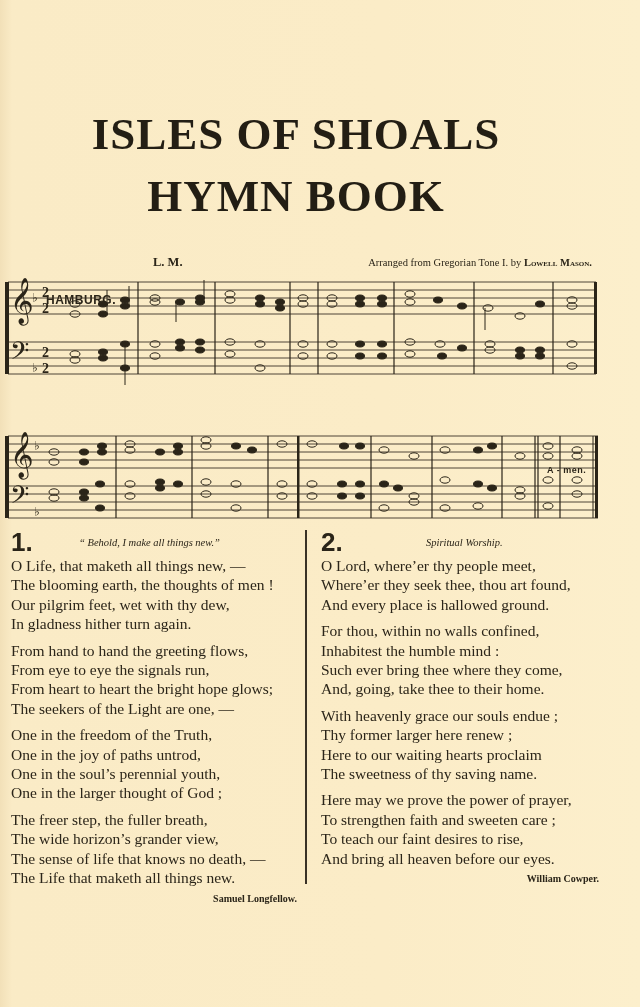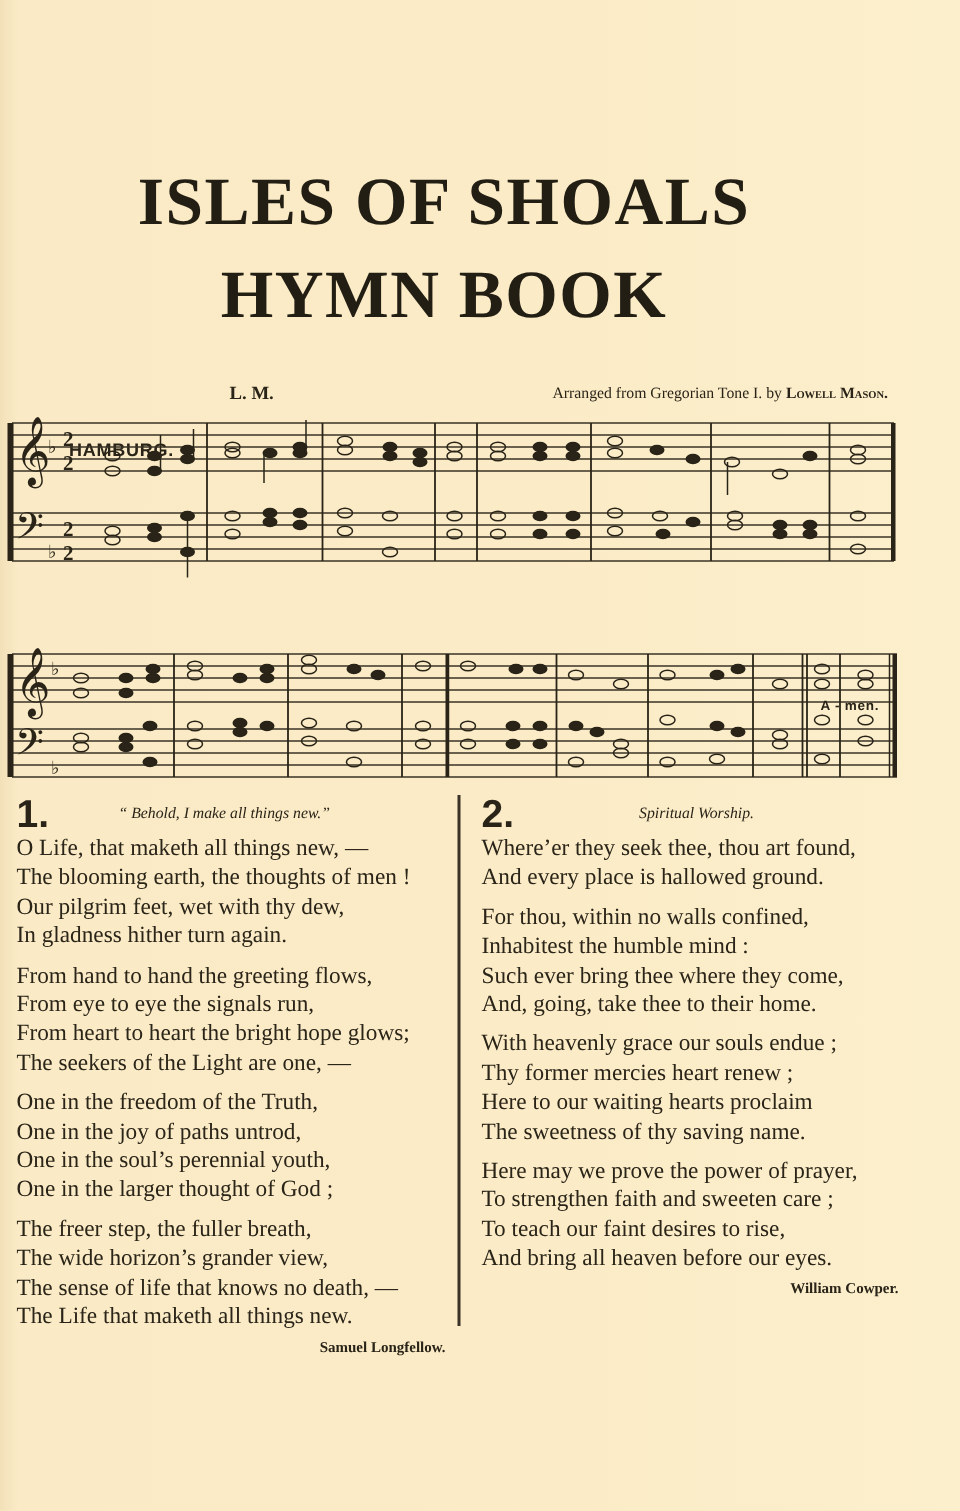--- a/index.html
+++ b/index.html
@@ -313,32 +313,33 @@
   </div>
 
   <div class="divider"></div>
 
   <div class="col col-right">
     <div class="hymn-head">
       <span class="hymn-num">2.</span>
       <span class="hymn-sub">Spiritual Worship.</span>
     </div>
     <div class="stanza">
+      <div class="line">O Lord, where’er thy people meet,</div>
       <div class="line">Where’er they seek thee, thou art found,</div>
       <div class="line">And every place is hallowed ground.</div>
     </div>
     <div class="stanza">
       <div class="line">For thou, within no walls confined,</div>
       <div class="line">Inhabitest the humble mind :</div>
       <div class="line">Such ever bring thee where they come,</div>
       <div class="line">And, going, take thee to their home.</div>
     </div>
     <div class="stanza">
       <div class="line">With heavenly grace our souls endue ;</div>
-      <div class="line">Thy former mercies heart renew ;</div>
+      <div class="line">Thy former larger here renew ;</div>
       <div class="line">Here to our waiting hearts proclaim</div>
       <div class="line">The sweetness of thy saving name.</div>
     </div>
     <div class="stanza">
       <div class="line">Here may we prove the power of prayer,</div>
       <div class="line">To strengthen faith and sweeten care ;</div>
       <div class="line">To teach our faint desires to rise,</div>
       <div class="line">And bring all heaven before our eyes.</div>
     </div>
     <div class="author">William Cowper.</div>

